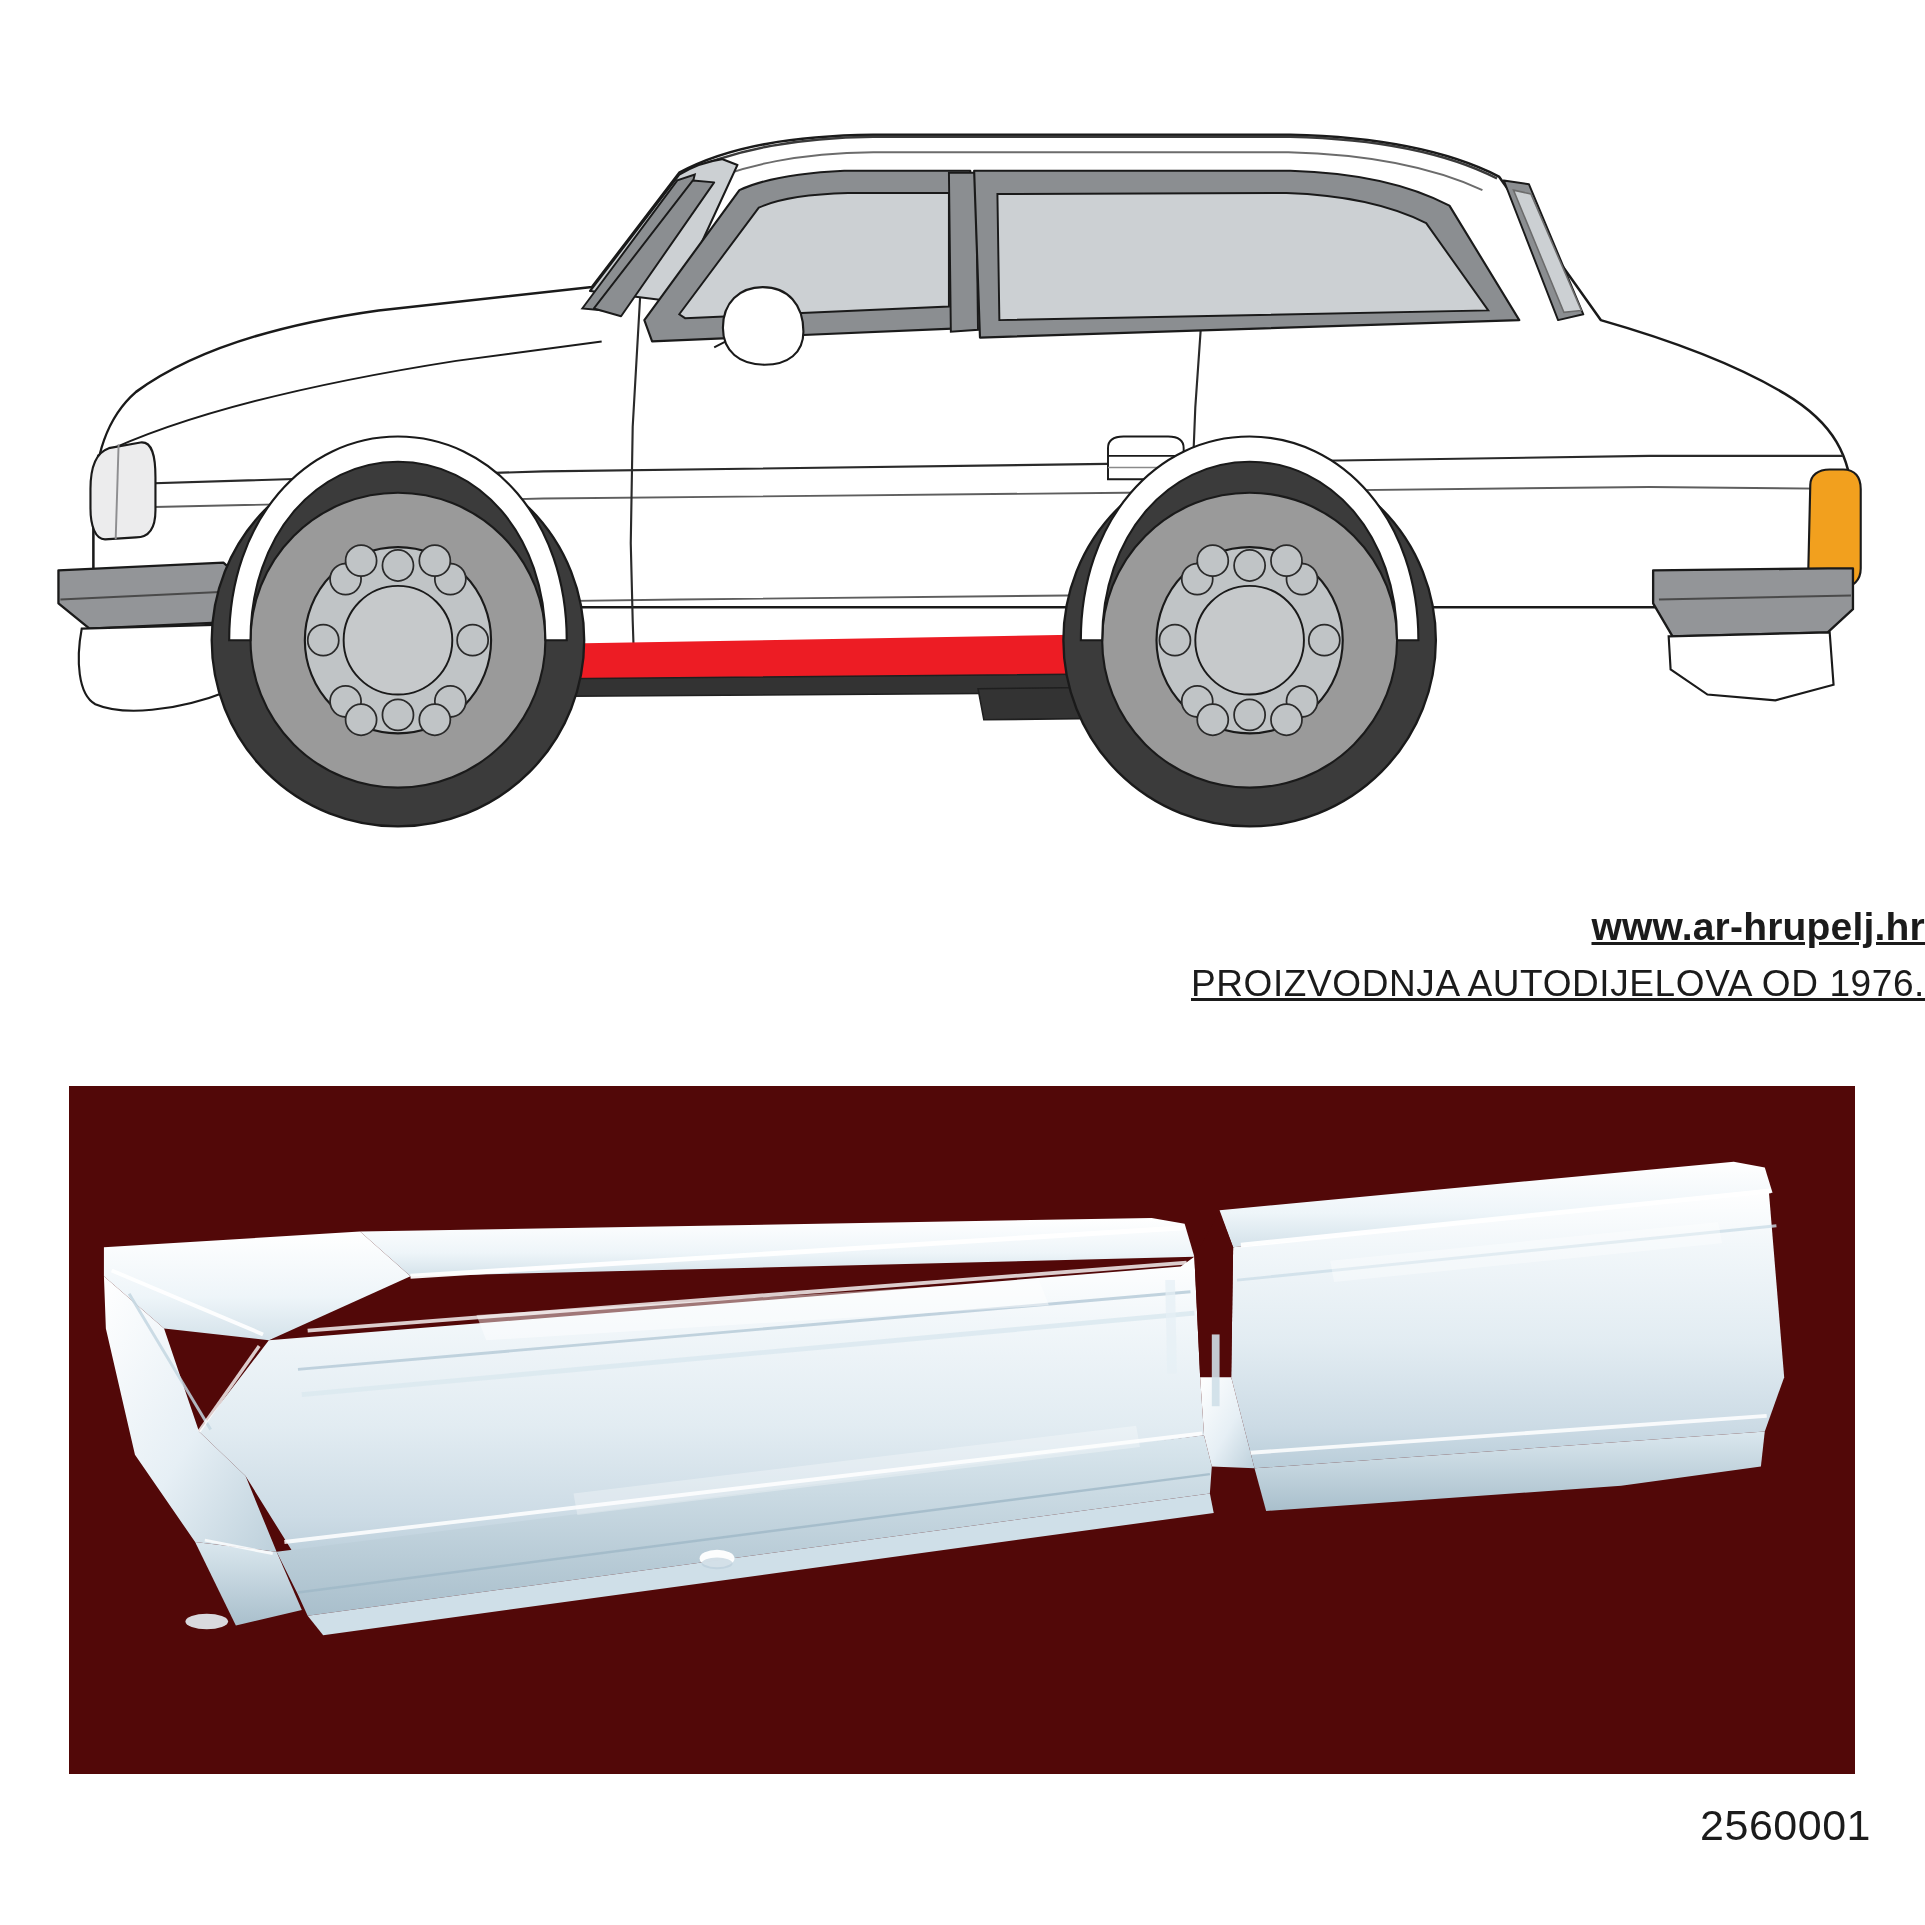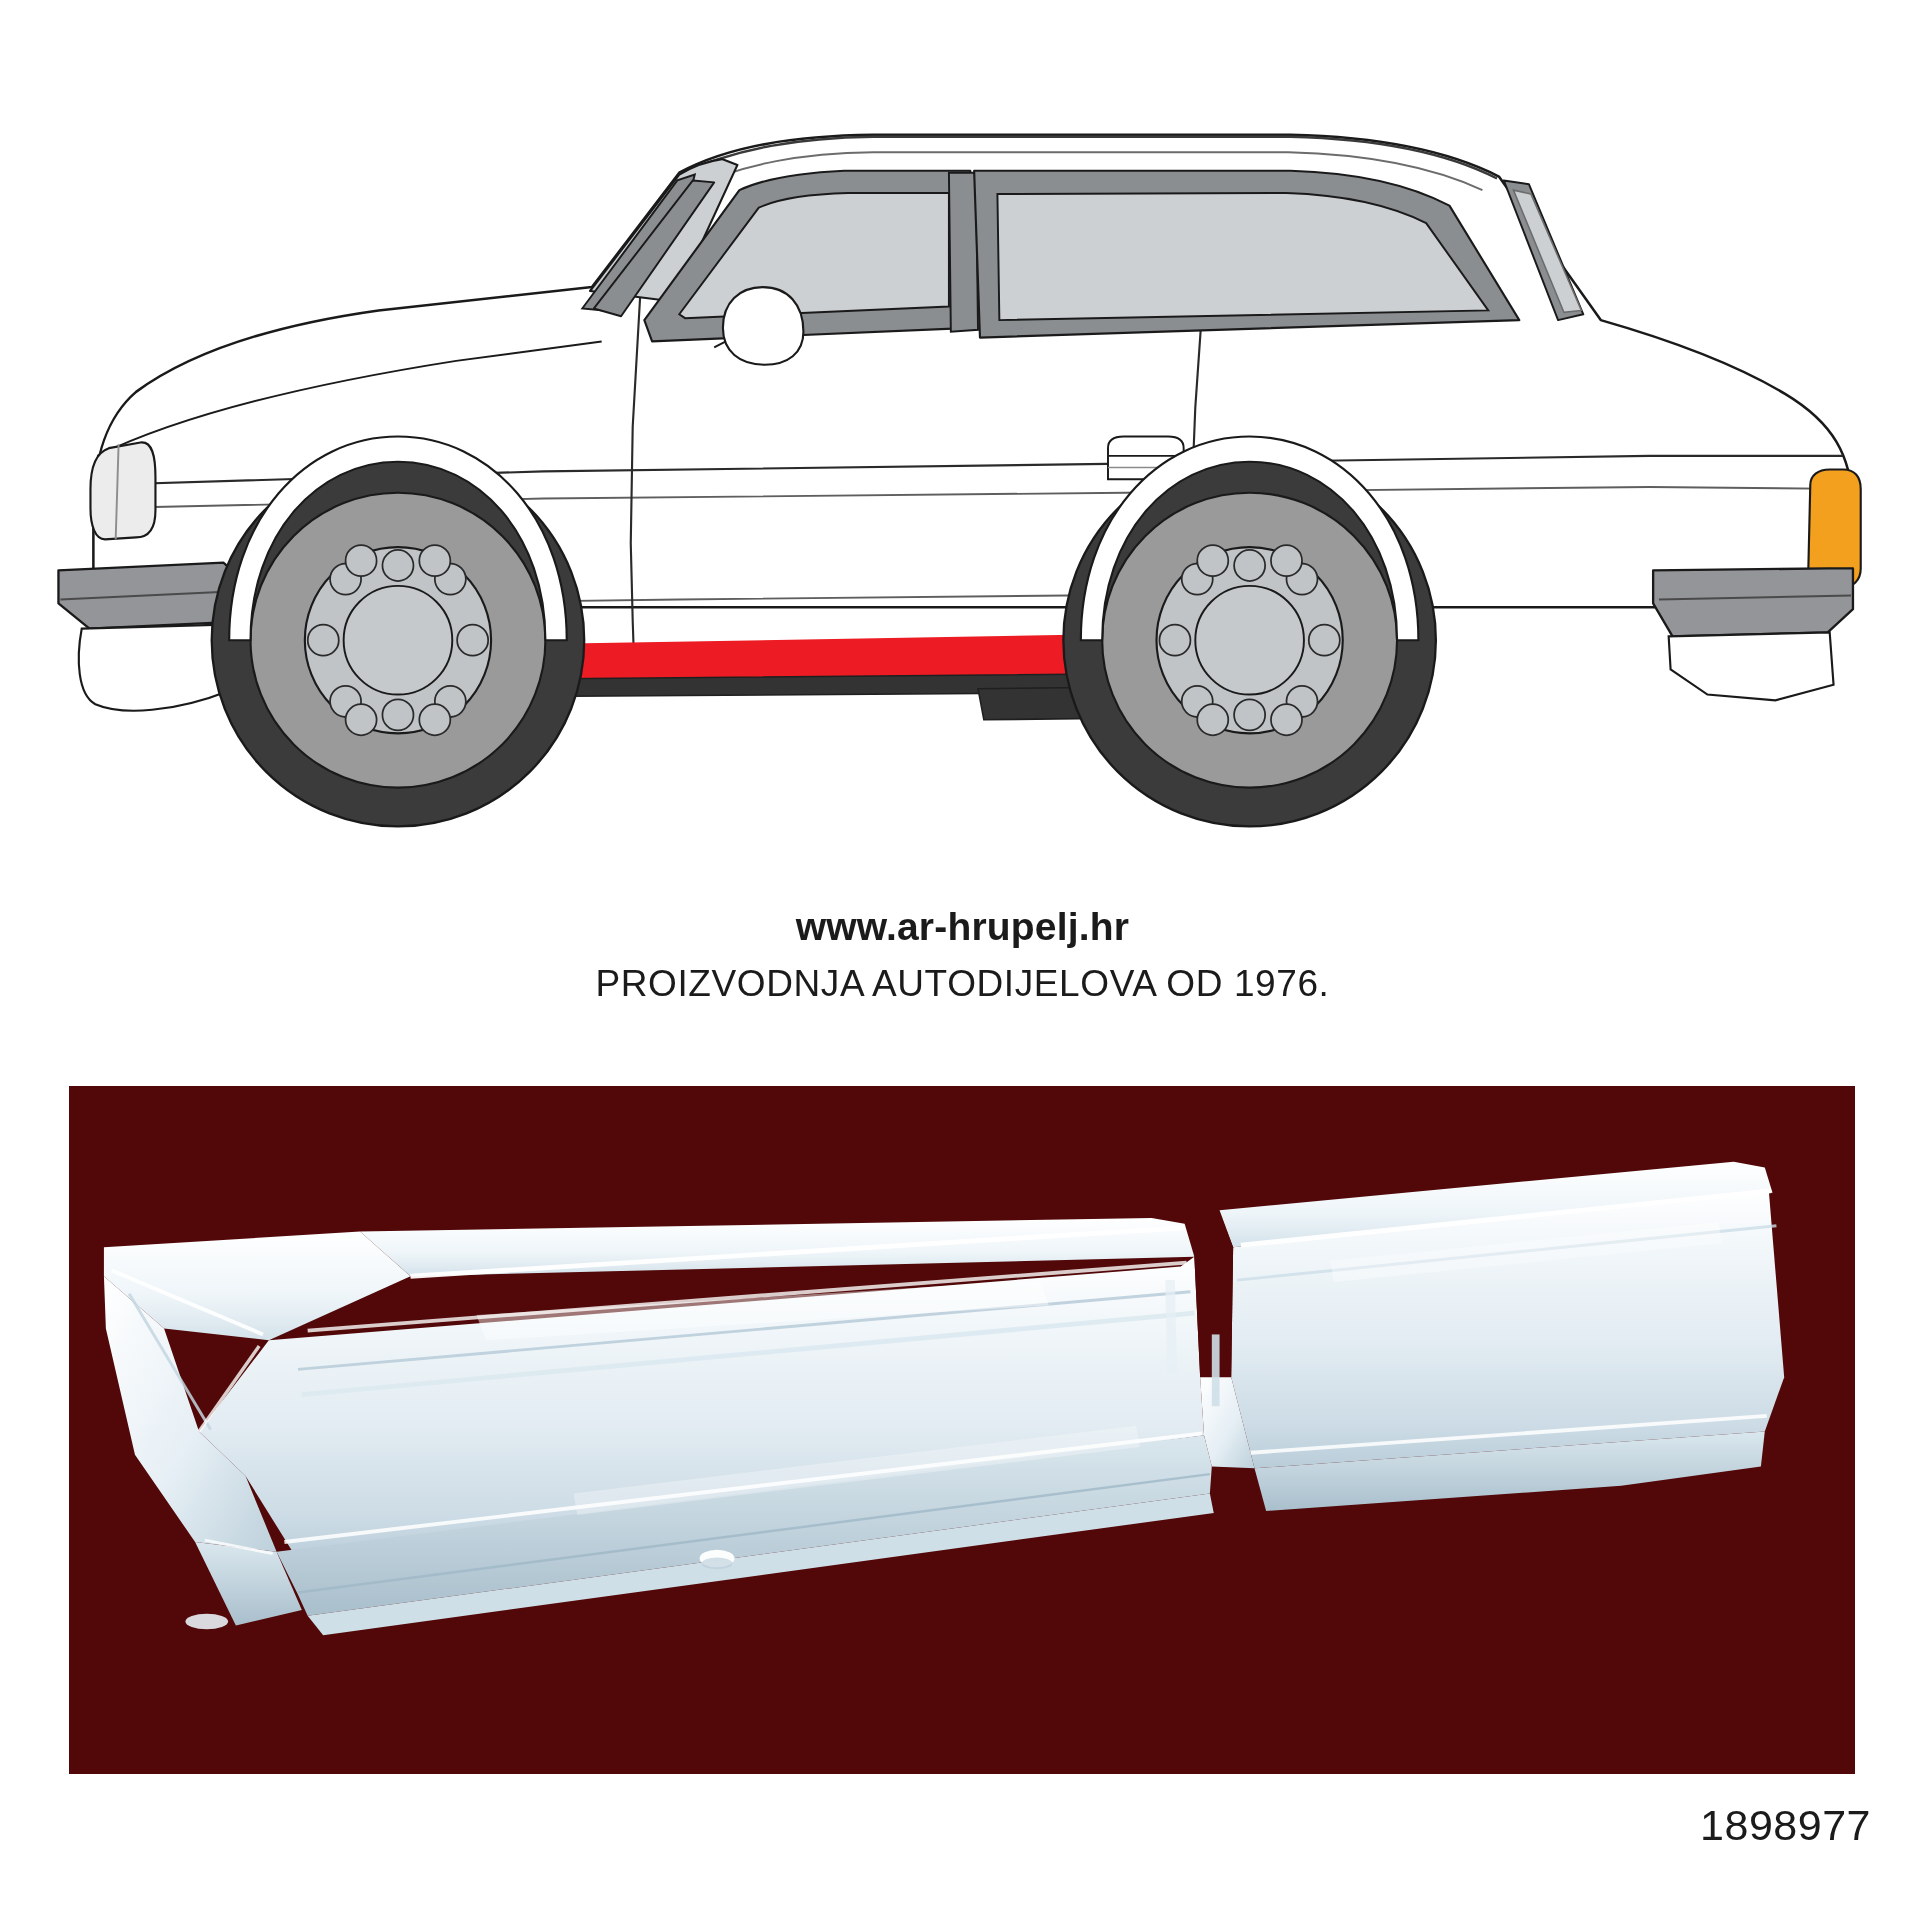--- a/index.html
+++ b/index.html
@@ -14,22 +14,23 @@
 
   
   .illus-wrap{
     position:absolute;left:0;top:0;width:1925px;height:873px;
   }
   .illus-wrap svg{display:block;width:1925px;height:873px;}
 
   
   .caption{
     position:absolute;left:0;top:902px;width:1925px;
-    text-align:center;
+    text-align:right;
     color:#1b1b1b;
+    text-decoration:underline;
   }
   .caption .brand{
     font-size:39px;font-weight:bold;letter-spacing:0.2px;
     line-height:50px;
   }
   .caption .tagline{
     font-size:37px;font-weight:400;letter-spacing:0.6px;
     line-height:52px;margin-top:5.8px;
   }
 
@@ -309,16 +310,16 @@
         <path d="M1178,256 L1186,256 L1186,330 L1178,330 Z" fill="#cfdfe8" opacity="0.9"></path>
         <path d="M1130,200 L1140,200 L1142,296 L1132,296 Z" fill="#e5eff5" opacity="0.7"></path>
 
         <path d="M420,236 L1000,200 L1010,226 L430,262 Z" fill="#ffffff" opacity="0.45"></path>
         <path d="M520,420 L1100,350 L1104,372 L524,442 Z" fill="#ffffff" opacity="0.3"></path>
         <path d="M1300,180 L1700,140 L1704,162 L1304,202 Z" fill="#ffffff" opacity="0.35"></path>
       </g>
     </svg>
   </div>
 
-  <div class="partno">1898977</div>
+  <div class="partno">2560001</div>
 
 </div>
 
 
 </body></html>

